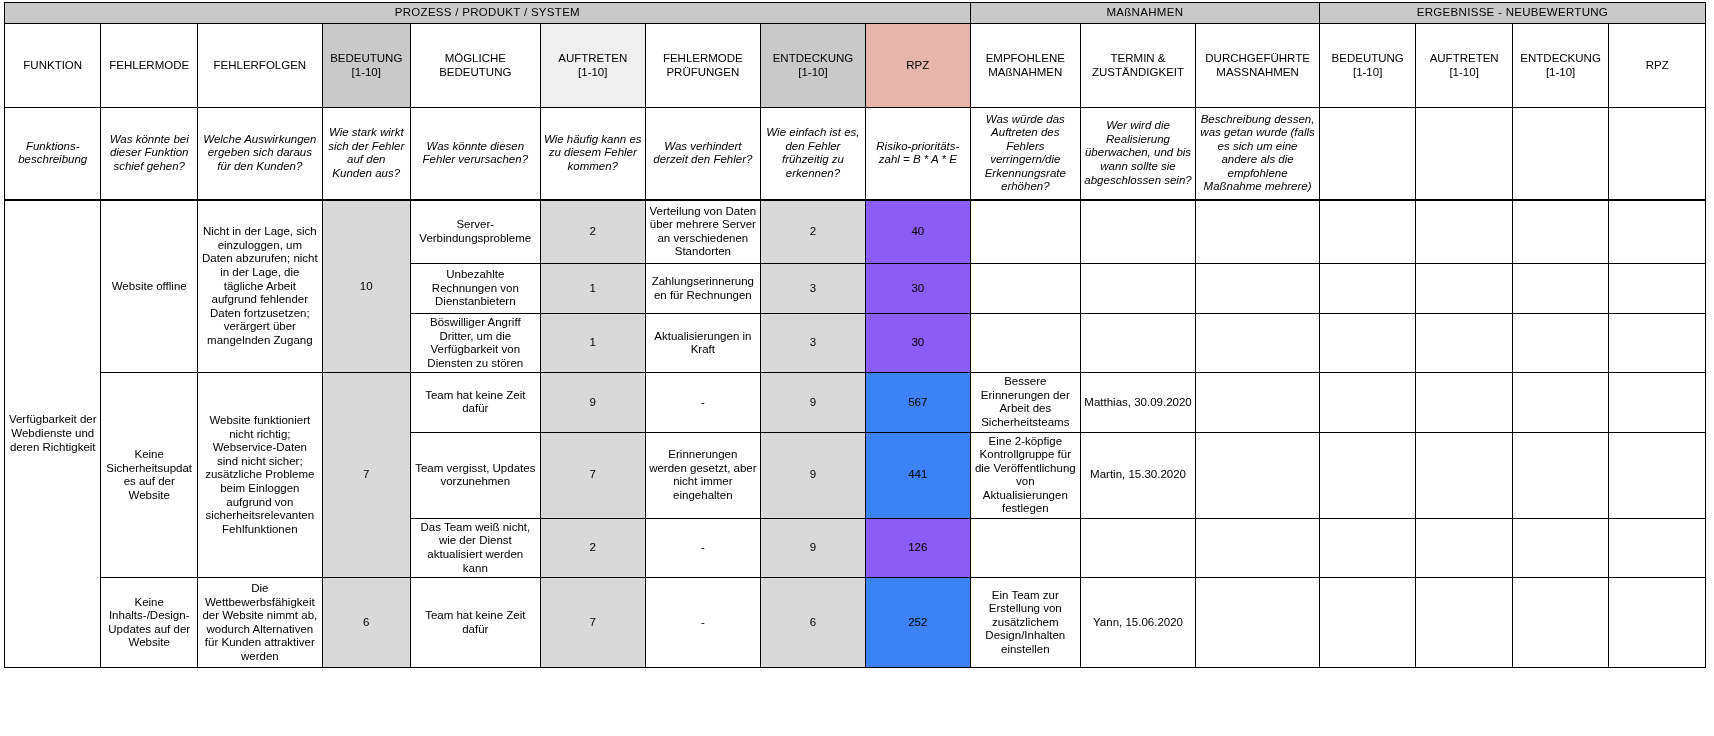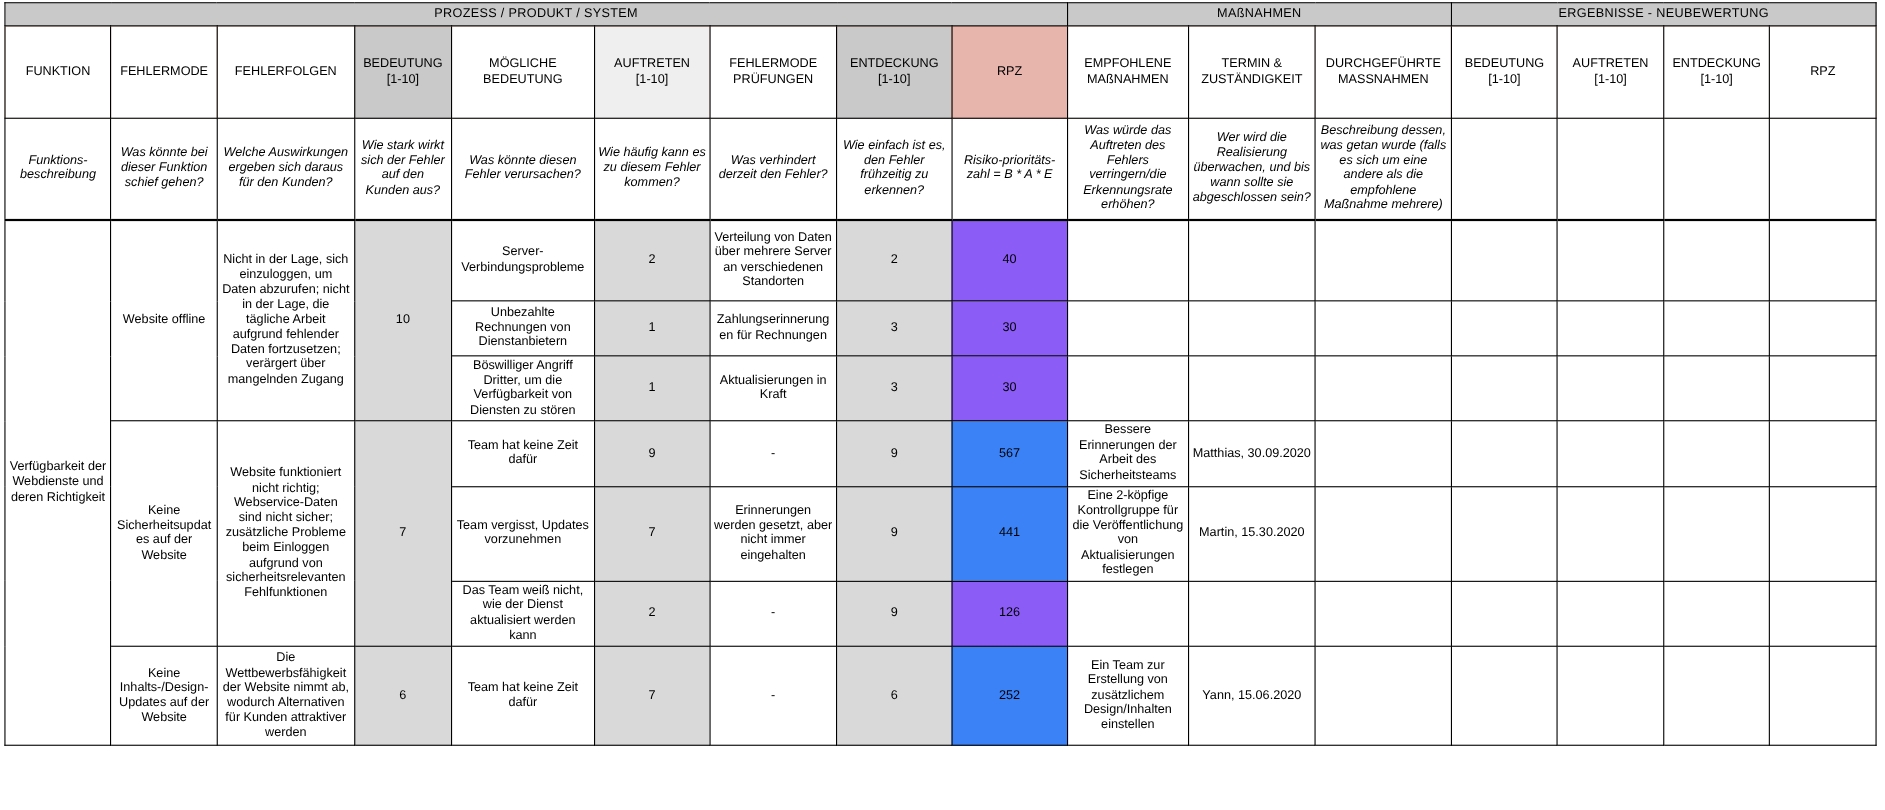--- a/index.html
+++ b/index.html
@@ -168,21 +168,21 @@
       <td></td>
       <td></td>
       <td></td>
     </tr>
 
     <tr>
       <td class="thicktop" rowspan="7">Verfügbarkeit der Webdienste und deren Richtigkeit</td>
       <td class="thicktop" rowspan="3">Website offline</td>
       <td class="thicktop" rowspan="3">Nicht in der Lage, sich einzuloggen, um Daten abzurufen; nicht in der Lage, die tägliche Arbeit aufgrund fehlender Daten fortzusetzen; verärgert über mangelnden Zugang</td>
       <td class="thicktop bed-grey" rowspan="3">10</td>
-      <td class="thicktop" style="height:74px">Server-Verbindungsprobleme</td>
+      <td class="thicktop" style="height:64px">Server-Verbindungsprobleme</td>
       <td class="thicktop num-grey">2</td>
       <td class="thicktop">Verteilung von Daten über mehrere Server an verschiedenen Standorten</td>
       <td class="thicktop num-grey">2</td>
       <td class="thicktop rpz-plain">40</td>
       <td class="thicktop empty"></td>
       <td class="thicktop empty"></td>
       <td class="thicktop empty"></td>
       <td class="thicktop empty"></td>
       <td class="thicktop empty"></td>
       <td class="thicktop empty"></td>

